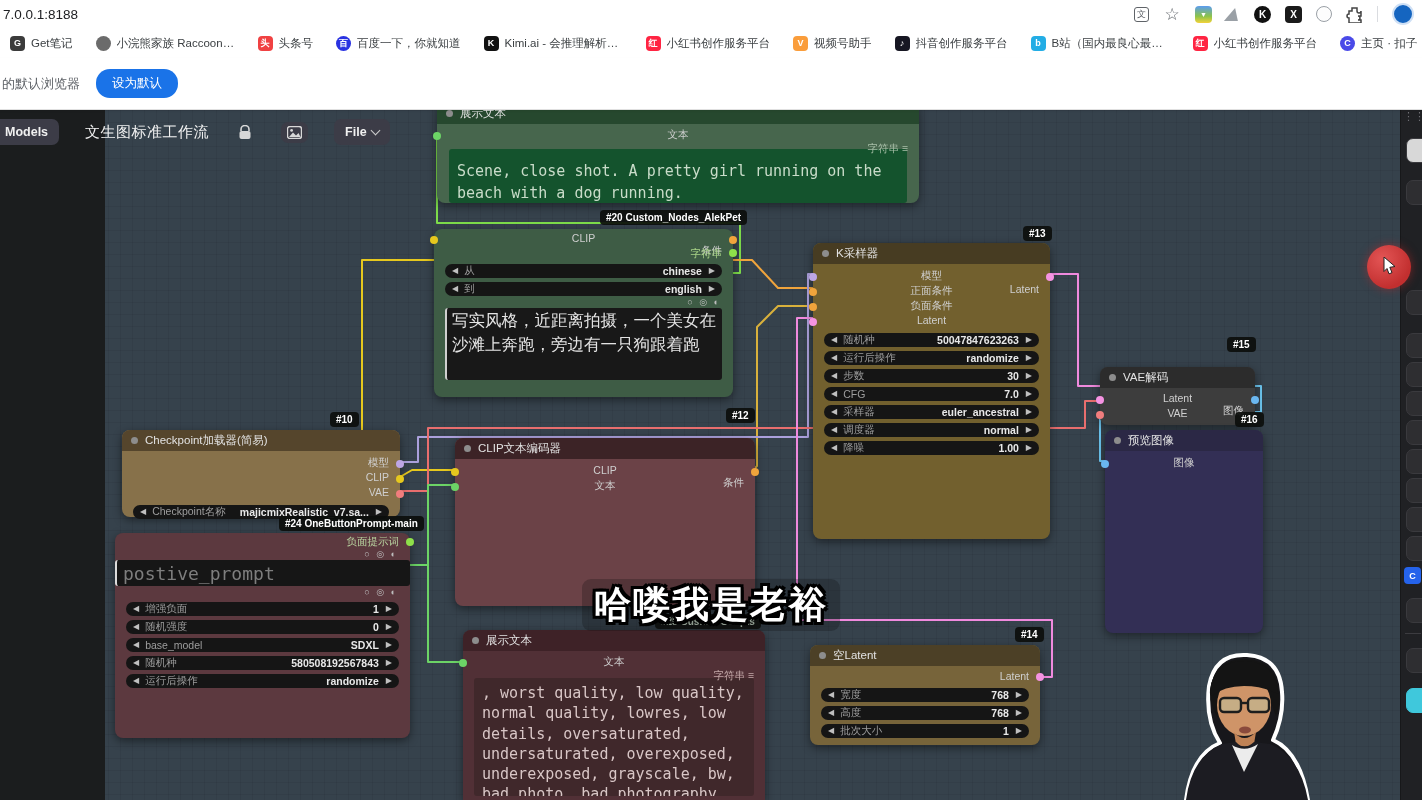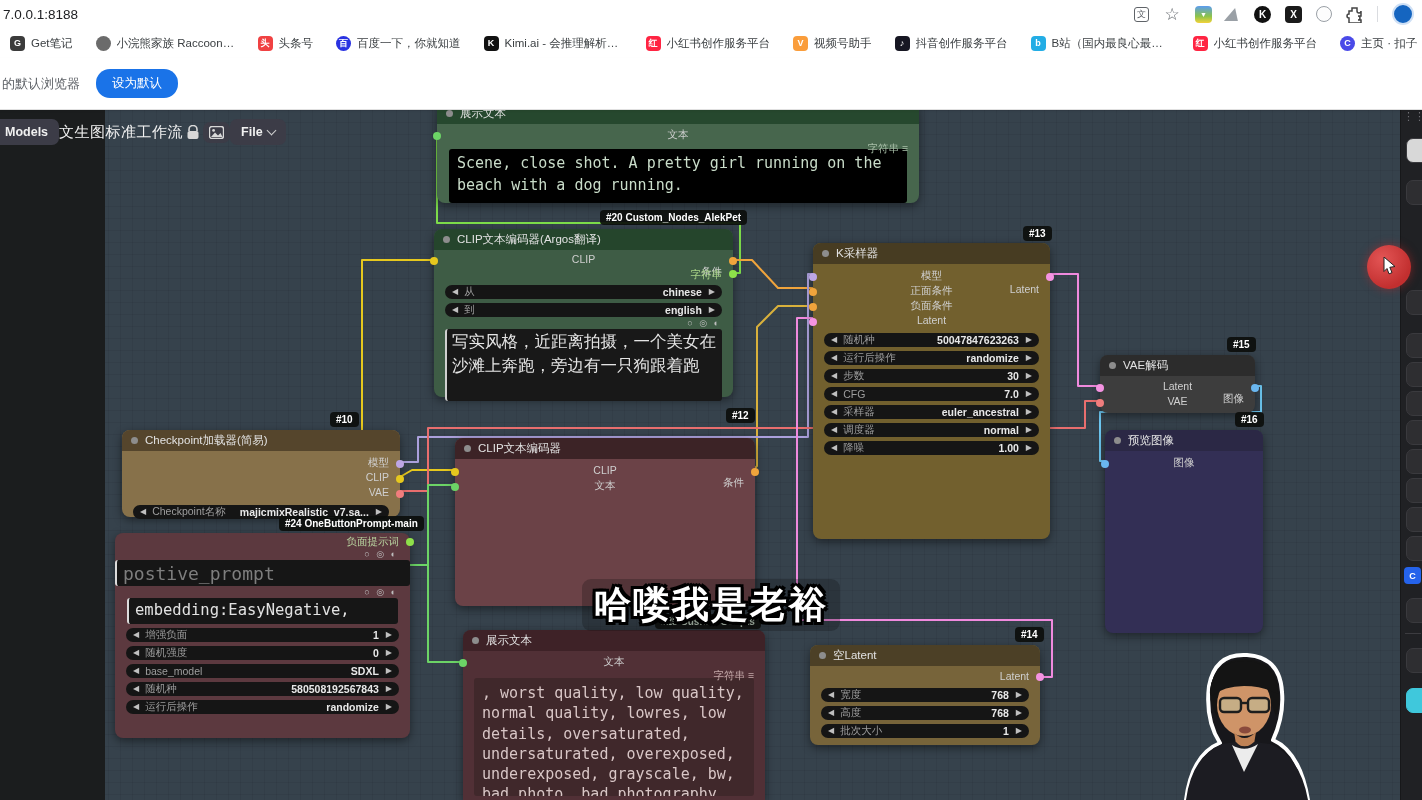--- a/index.html
+++ b/index.html
@@ -39,21 +39,21 @@
   #canvas { position:absolute; top:110px; left:0; width:1422px; height:690px; background:#36424c;
     background-image:
       linear-gradient(rgba(0,0,0,.06) 1px, transparent 1px),
       linear-gradient(90deg, rgba(0,0,0,.06) 1px, transparent 1px);
     background-size:12px 12px; }
   #leftpanel { position:absolute; top:110px; left:0; width:105px; height:690px; background:#1b1d1e; z-index:2; }
 
   #wires { position:absolute; top:0; left:0; width:1422px; height:800px; z-index:3; pointer-events:none; }
 
   
-  #gtoolbar { position:absolute; top:119px; left:0; z-index:20; display:flex; align-items:center; gap:0; }
+  #gtoolbar { position:absolute; top:119px; left:0; z-index:20; display:flex; align-items:center; gap:26px; }
   .pill { background:#3c3c47; color:#f0f0f0; font-size:12.5px; font-weight:bold;
           border-radius:7px; padding:6px 11px; display:flex; align-items:center; gap:5px; }
   #wftitle { color:#f2f2f2; font-size:15px; letter-spacing:.5px; }
   .tico { width:20px; height:18px; display:flex; align-items:center; justify-content:center; }
   .chev { width:7px; height:7px; border-right:1.6px solid #cfcfcf; border-bottom:1.6px solid #cfcfcf;
           transform:rotate(45deg); margin-top:-3px; }
 
   
   .node { position:absolute; border-radius:8px; z-index:5; box-shadow:0 3px 10px rgba(0,0,0,.45); font-size:11px; }
   .nhead { height:21px; border-radius:8px 8px 0 0; display:flex; align-items:center; gap:7px;
@@ -80,21 +80,21 @@
   .eyerow { text-align:right; color:#bdbdbd; font-size:9px; padding:1px 12px 1px 0; letter-spacing:2px; }
 
   .n-green { background:#47664d; } .n-green .nhead { background:#26482e; }
   .n-green2{ background:#3e5c45; } .n-green2 .nhead{ background:#25452c; }
   .n-olive { background:#72602e; } .n-olive .nhead{ background:#473c22; }
   .n-tan   { background:#87714a; } .n-tan .nhead  { background:#55452c; }
   .n-tan2  { background:#77643a; } .n-tan2 .nhead { background:#4c4026; }
   .n-mar1  { background:#5c393f; } .n-mar1 .nhead { background:#46262d; }
   .n-mar2  { background:#6b4247; } .n-mar2 .nhead { background:#3c2326; }
   .n-mar3  { background:#513036; } .n-mar3 .nhead { background:#3e2227; }
-  .n-gray  { background:#3d3d3d; } .n-gray .nhead { background:#2c2c2c; }
+  .n-gray  { background:#3d3d3d;margin-top:12px; } .n-gray .nhead { background:#2c2c2c; }
   .n-purp  { background:#332f55; } .n-purp .nhead { background:#2b2845; }
 
   .badge { position:absolute; background:rgba(12,14,12,.92); color:#fff; font-size:10px; font-weight:bold;
            padding:2px 6px; border-radius:4px; z-index:8; white-space:nowrap; }
   .badge.dim { color:#b9c9b9; }
 
   
   #subtitle { position:absolute; left:50%; top:579px; transform:translateX(-50%); z-index:30;
     font-size:37px; font-weight:900; color:#fff; letter-spacing:2px; white-space:nowrap;
     background:rgba(10,10,10,.25); border-radius:9px; padding:1px 12px;
@@ -174,31 +174,27 @@
   </div>
   <div class="nbody">
     <div class="prow">
       <span class="dot in d-txt"></span>
       <span>文本</span>
       <span class="rlab" style="color:#a8bfa8;">
         <span>字符串</span>
         <span>≡</span>
       </span>
     </div>
-    <div class="tbox" style="margin:6px 12px 0; height:54px; background:#000000; color:#c9dcc9; font-size:15px;
-         line-height:1.45; padding:4px 8px;">Scene, close shot. A pretty girl running on the beach with a dog running.</div>
+    <div class="tbox" style="margin:6px 12px 0; height:54px; background:#14532d; color:#c9dcc9; font-size:15px;
+         line-height:1.45; padding:12px 8px;">Scene, close shot. A pretty girl running on the beach with a dog running.</div>
   </div>
 </div>
 <div class="badge" style="left:600px; top:210px;">#20 Custom_Nodes_AlekPet</div>
 
 <div class="node n-green2" style="left:434px; top:229px; width:299px; height:168px;">
-  <div class="nhead">
-    <span class="sdot"></span>
-    <span>CLIP文本编码器(Argos翻译)</span>
-  </div>
   <div class="nbody" style="padding-top:3px;">
     <div class="prow">
       <span class="dot in d-clip"></span>
       <span>CLIP</span>
       <span class="rlab">条件</span>
       <span class="dot out d-cond"></span>
     </div>
     <div class="prow" style="height:13px;">
       <span class="rlab" style="color:#a9d487;">字符串</span>
       <span class="dot out d-str" style="top:2px;"></span>
@@ -323,22 +319,20 @@
 <div class="node n-mar1" style="left:115px; top:533px; width:295px; height:205px;">
   <div class="nbody" style="padding-top:2px;">
     <div class="prow" style="height:14px;">
       <span class="rlab" style="color:#b9d4a0;">负面提示词</span>
       <span class="dot out d-str" style="top:3px;"></span>
     </div>
     <div class="eyerow" style="padding-top:0;">○ ◎ ◐</div>
     <div class="tbox" style="margin:0 0; height:26px; background:#161616; color:#7e7e7e; font-size:18px;
          padding:3px 6px; border-left:2px solid #dcdcdc;">postive_prompt</div>
     <div class="eyerow">○ ◎ ◐</div>
-    <div class="tbox" style="margin:0 12px; height:26px; background:#161616; color:#e2e2e2; font-size:15.5px;
-         padding:3px 6px; border-left:2px solid #dcdcdc;">embedding:EasyNegative,</div>
     <div class="widget">
       <span class="warr">◀</span>
       <span class="wlabel">增强负面</span>
       <span class="wvalue">1</span>
       <span class="warr">▶</span>
     </div>
     <div class="widget">
       <span class="warr">◀</span>
       <span class="wlabel">随机强度</span>
       <span class="wvalue">0</span>

